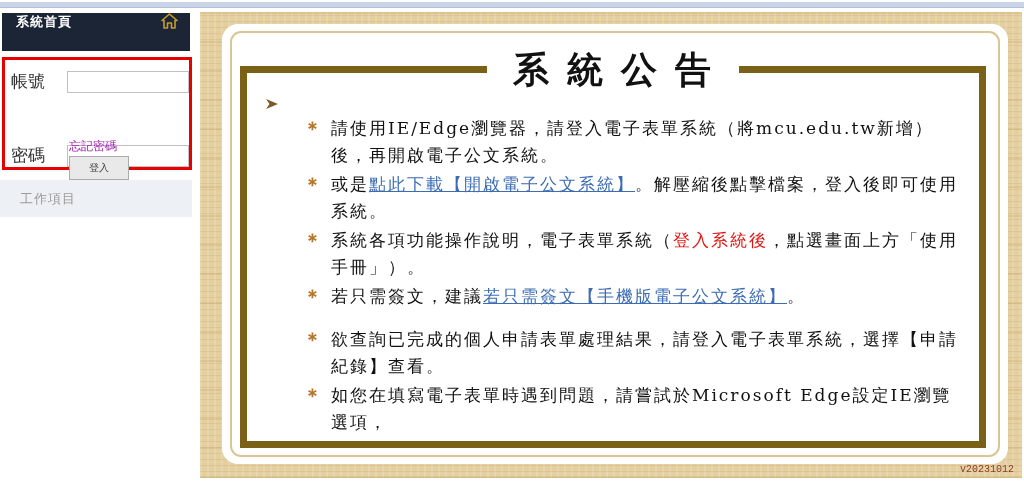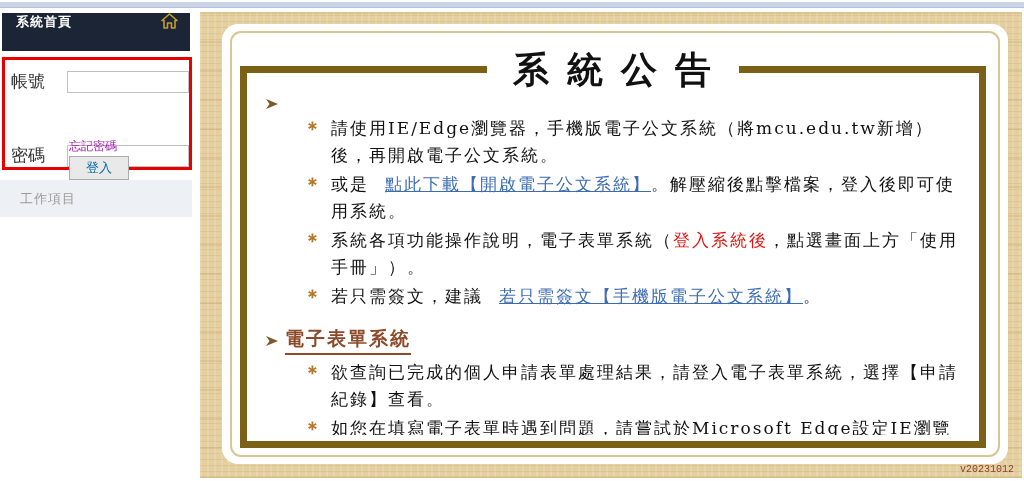--- a/index.html
+++ b/index.html
@@ -24,21 +24,21 @@
   .form-row{position:absolute;left:6px;display:flex;align-items:center;}
   .form-row label{font-size:17px;color:#333;width:56px;}
   .form-row input{
     width:112px;height:20px;border:1px solid #c0c0c0;background:#fff;font-size:12px;padding:0 4px;box-sizing:content-box;
   }
   .row-account{top:10px;}
   .row-password{top:44px;margin-top:40px;}
   .forgot{position:absolute;left:64px;top:78px;font-size:12px;color:#a21caf;cursor:pointer;}
   .login-btn{
     position:absolute;left:64px;top:96px;width:60px;height:24px;
-    background:#e9e9e9;border:1px solid #ababab;font-size:13px;color:#0369a1;cursor:pointer;
+    background:#e9e9e9;border:1px solid #ababab;font-size:10px;color:#404040;cursor:pointer;
     font-family:"DejaVu Sans","Liberation Sans",sans-serif;
   }
   .work-band{
     position:absolute;left:0;top:167px;width:192px;height:37px;background:#edf0f4;
     display:flex;align-items:center;cursor:pointer;
   }
   .work-band span{font-size:13px;color:#9a9a9a;padding-left:20px;letter-spacing:1px;}
   
   .panel{
     position:absolute;left:200px;top:12px;width:822px;height:466px;
@@ -77,21 +77,21 @@
   }
   .bullets{list-style:none;margin:2px 0 0 0;padding:0 0 0 42px;}
   .bullets li{
     position:relative;padding-left:28px;margin-bottom:2px;
     font-family:"DejaVu Serif","Liberation Serif",serif;
     font-size:17px;color:#111;letter-spacing:2px;line-height:27px;
   }
   .bullet-mark{
     position:absolute;left:0;top:0;color:#b5762a;font-weight:bold;font-size:19px;
   }
-  .run-link{color:#3c6cb4;text-decoration:underline;cursor:pointer;margin-left:16px;}
+  .run-link{color:#3c6cb4;text-decoration:underline;cursor:pointer;}
   .run-red{color:#e01510;}
   .version{
     position:absolute;right:8px;bottom:3px;font-size:10px;color:#8a3b2a;
     font-family:Liberation Mono, monospace;letter-spacing:0;
   }
 </style>
 </head>
 <body>
 
 <div class="top-strip"></div>
@@ -128,33 +128,27 @@
     <div class="gold-box">
       <div class="board-title">系統公告</div>
       <div class="content" id="sections-root">
           <div class="section">
             <div class="sec-heading">
               <svg class="sec-arrow" viewBox="0 0 14 14">
                 <path d="M1 2 L13 7 L1 12 L4.5 7 Z" fill="#7a5a28"></path>
               </svg>
             </div>
             <ul class="bullets">
-              <li><span class="bullet-mark">＊</span><span>請使用IE/Edge瀏覽器，手機版電子公文系統（將mcu.edu.tw新增）後，再開啟電子公文系統。</span></li>
+              <li><span class="bullet-mark">＊</span><span>請使用IE/Edge瀏覽器，請登入電子表單系統（將mcu.edu.tw新增）後，再開啟電子公文系統。</span></li>
               <li><span class="bullet-mark">＊</span><span>或是</span><span class="run-link">點此下載【開啟電子公文系統】</span><span>。解壓縮後點擊檔案，登入後即可使用系統。</span></li>
               <li><span class="bullet-mark">＊</span><span>系統各項功能操作說明，電子表單系統（</span><span class="run-red">登入系統後</span><span>，點選畫面上方「使用手冊」）。</span></li>
               <li><span class="bullet-mark">＊</span><span>若只需簽文，建議</span><span class="run-link">若只需簽文【手機版電子公文系統】</span><span>。</span></li>
             </ul>
           </div>
           <div class="section">
-            <div class="sec-heading">
-              <svg class="sec-arrow" viewBox="0 0 14 14">
-                <path d="M1 2 L13 7 L1 12 L4.5 7 Z" fill="#7a5a28"></path>
-              </svg>
-              <span class="sec-title">電子表單系統</span>
-            </div>
             <ul class="bullets">
               <li><span class="bullet-mark">＊</span><span>欲查詢已完成的個人申請表單處理結果，請登入電子表單系統，選擇【申請紀錄】查看。</span></li>
               <li><span class="bullet-mark">＊</span><span>如您在填寫電子表單時遇到問題，請嘗試於Microsoft Edge設定IE瀏覽選項，</span></li>
             </ul>
           </div>
         </div>
     </div>
   </div>
   <div class="version">v20231012</div>
 </div>

